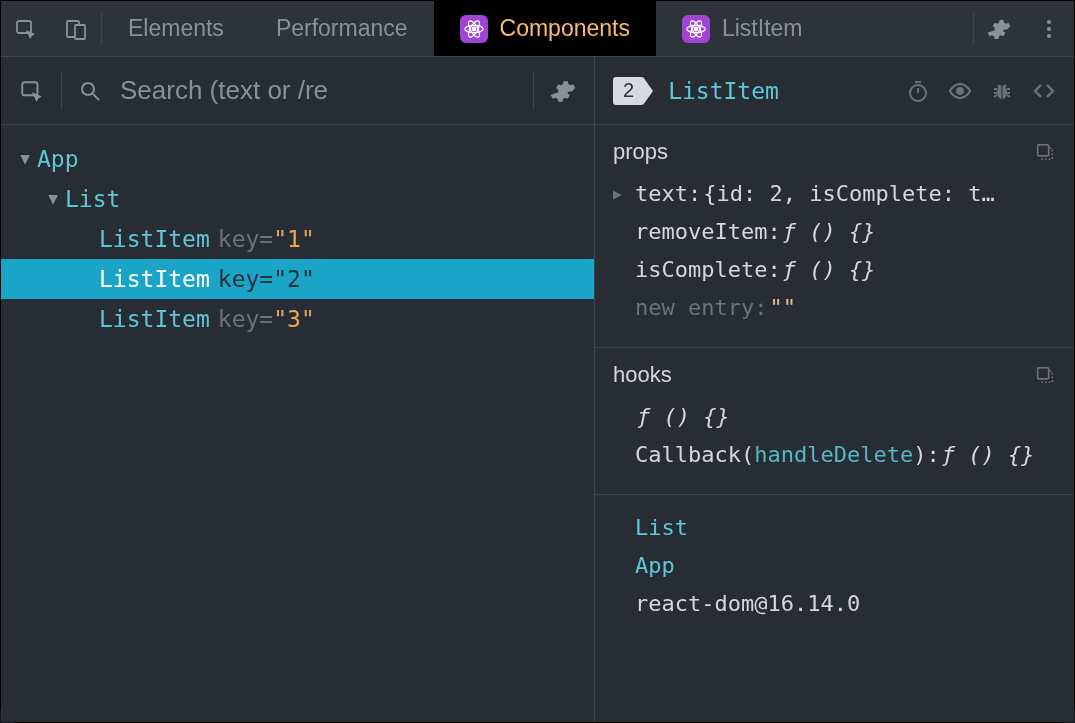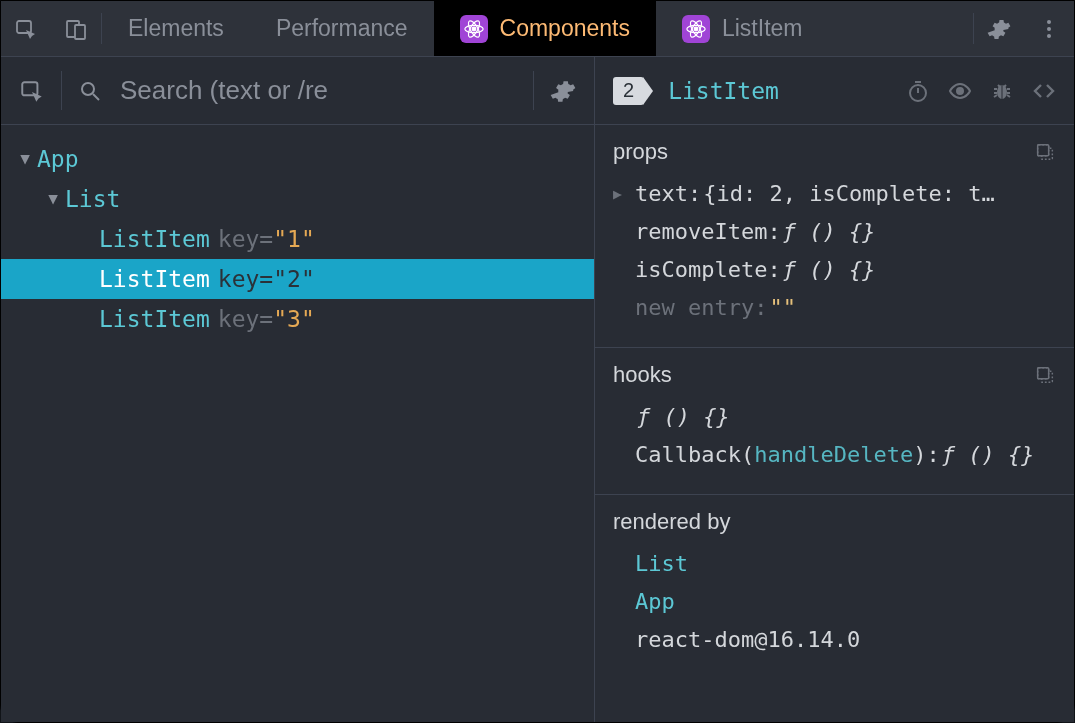--- a/index.html
+++ b/index.html
@@ -353,23 +353,20 @@
           <span class="val fn">ƒ () {}</span>
         </div>
         <div class="row hook">
           <span class="ar hidden">▶</span>
           <span><span class="key">Callback</span><span style="color:var(--text)">(</span><span class="arg">handleDelete</span><span style="color:var(--text)">)</span><span class="colon">:</span></span>
           <span class="val fn">ƒ () {}</span>
         </div>
       </div>
 
       <div class="section">
-        <div class="sec-title">
-          <span>rendered by</span>
-        </div>
         <div class="rlist">
           <div class="lnk">List</div>
           <div class="lnk">App</div>
           <div class="plain">react-dom@16.14.0</div>
         </div>
       </div>
 
     </div>
   </div>
 </div>

